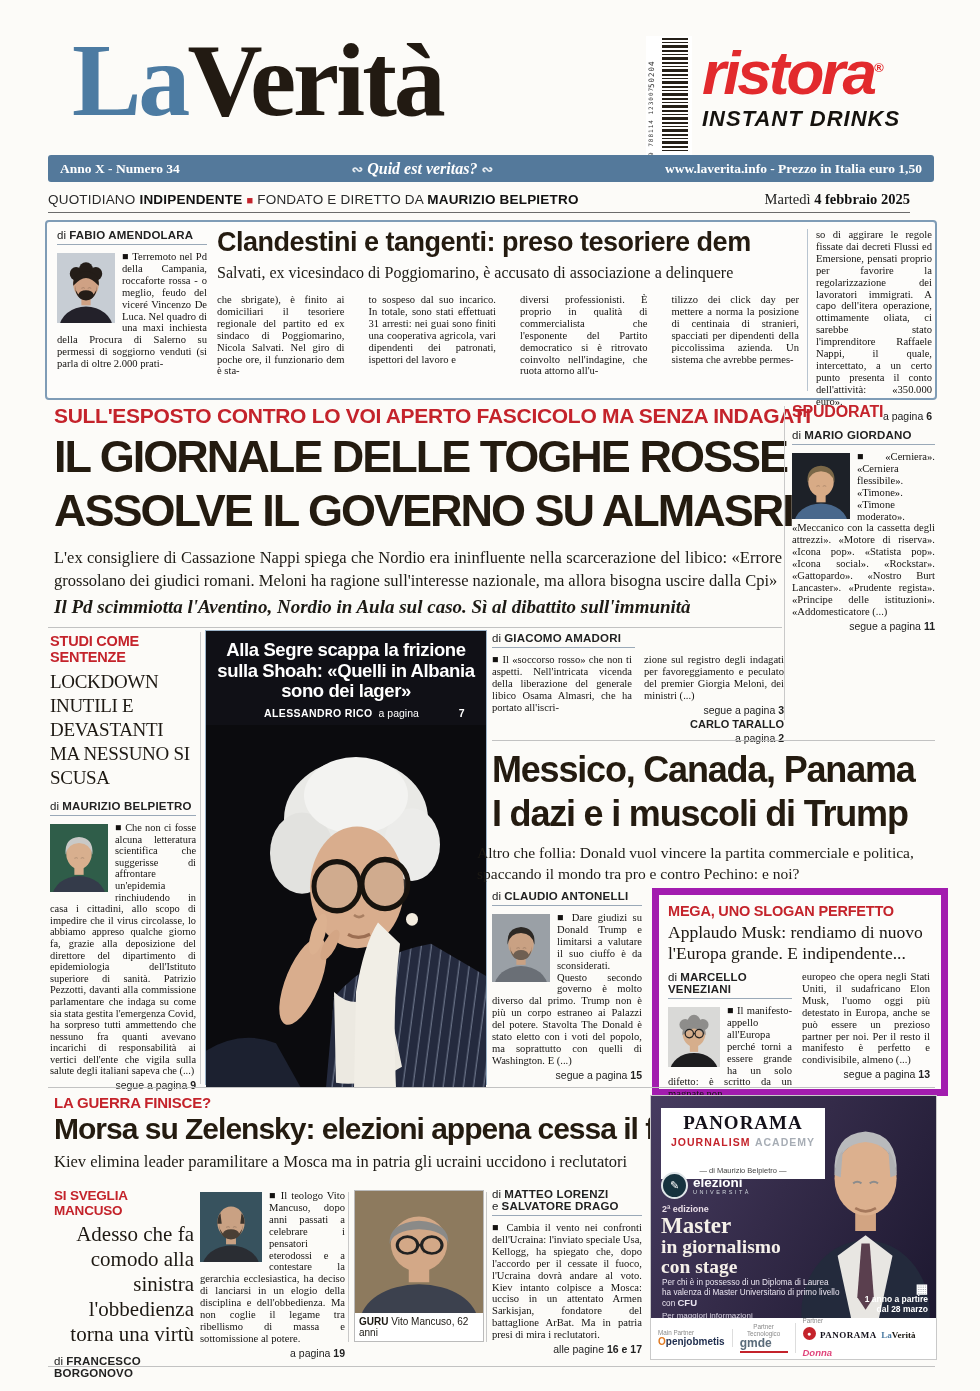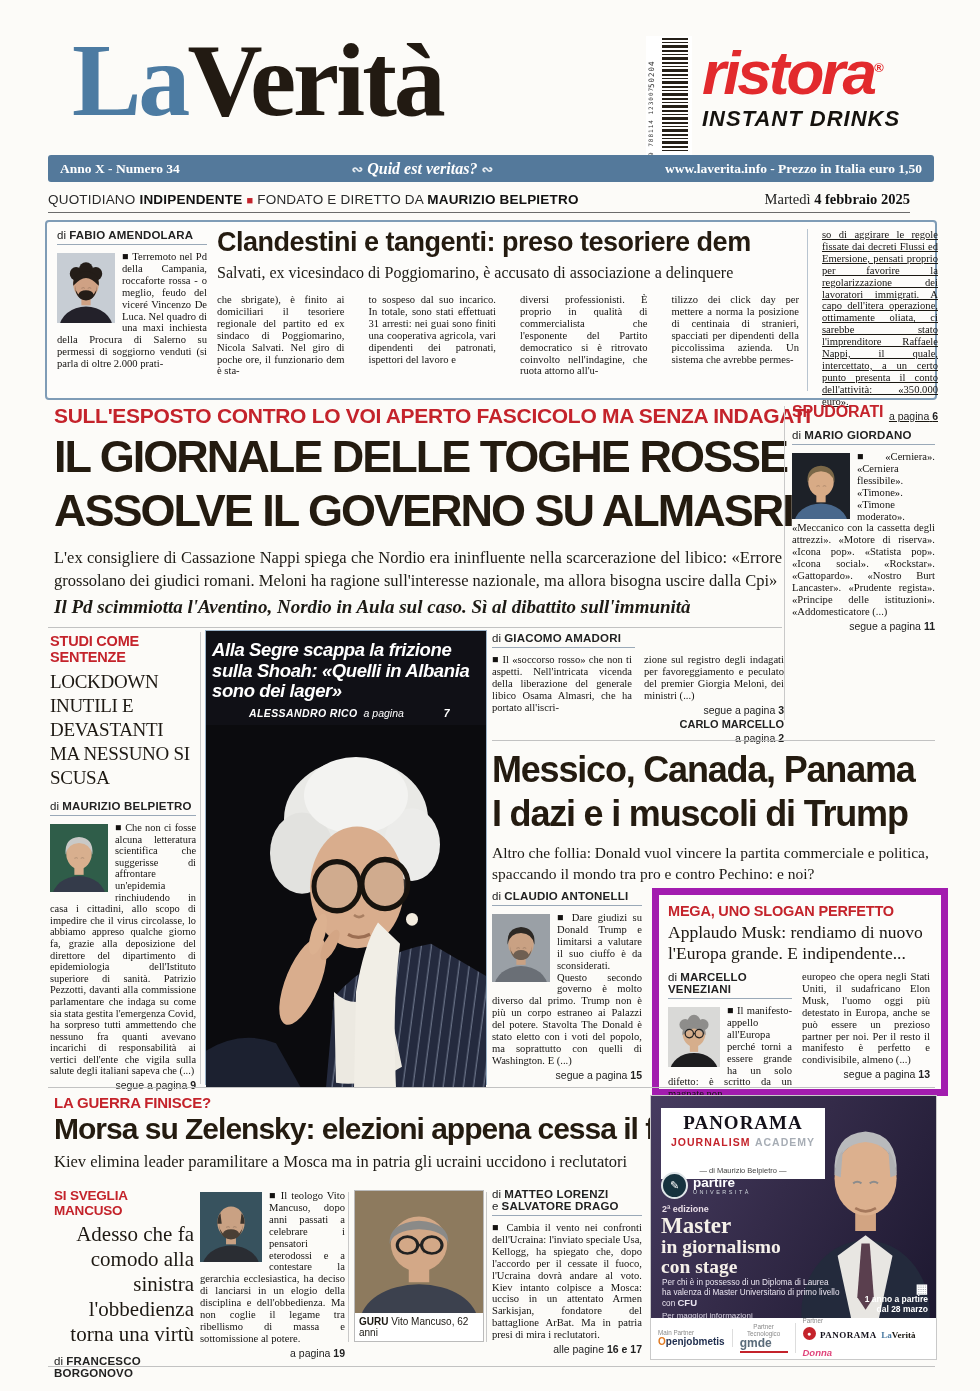--- a/index.html
+++ b/index.html
@@ -39,21 +39,21 @@
   .hl-sans{font-weight:700;color:#241b10;}
   .hl-serif{font-family:"Liberation Serif",serif;color:#1d1812;}
   .deck{font-family:"Liberation Serif",serif;color:#1d1a14;}
   .avatar{float:left;margin:2px 7px 2px 0;overflow:hidden;}
   .vr{background:#c9c9c9;width:1px;}
   .hr{background:#c2c2c2;height:1px;}
   
   .topbox{border:2px solid #7f9cb6;border-radius:4px;background:#fdfcfa;}
   
   .segre{border:1px solid #9db4c8;background:#0d0d12;}
-  .segre-head{background:#101016;color:#fff;padding:9px 6px 6px;font-style:italic;}
+  .segre-head{background:#101016;color:#fff;text-align:center;padding:9px 6px 6px;}
   .segre-hl{font-weight:700;font-size:18.5px;line-height:1.12;letter-spacing:-.4px;}
   .segre-by{font-size:10.5px;margin-top:5px;}
   .segre-by b{letter-spacing:.4px;margin-left:37px;}
   
   .megabox{border:7px solid #a21caf;background:#fdfcfa;padding:8px 9px;}
   
   .ad{border:1px solid #c9c9c9;background:#fff;}
   .ad-main{position:absolute;left:0;top:0;width:100%;height:222px;overflow:hidden;
            background:linear-gradient(120deg,#473c60 0%,#342b49 45%,#1d1830 100%);}
   .ad-logo{position:absolute;left:10px;top:12px;width:152px;background:#fff;padding:5px 6px 4px;text-align:center;}
@@ -144,21 +144,21 @@
     <div class="bt">■ Terremoto nel Pd della Campania, roccaforte rossa - o meglio, feudo del viceré Vincenzo De Luca. Nel quadro di una maxi inchiesta della Procura di Salerno su permessi di soggiorno venduti (si parla di oltre 2.000 prati-</div>
   </div>
   <div class="abs hl-sans" style="left:170px;top:5px;width:582px;font-size:27px;letter-spacing:-.5px;white-space:nowrap;">Clandestini e tangenti: preso tesoriere dem</div>
   <div class="abs deck" style="left:170px;top:42px;width:582px;font-size:16px;">Salvati, ex vicesindaco di Poggiomarino, è accusato di associazione a delinquere</div>
   <div class="abs" style="left:170px;top:72px;width:582px;display:flex;gap:24px;">
     <div class="bt" style="flex:1;">che sbrigate), è finito ai domiciliari il tesoriere regionale del partito ed ex sindaco di Poggiomarino, Nicola Salvati. Nel giro di poche ore, il funzionario dem è sta-</div>
     <div class="bt" style="flex:1;">to sospeso dal suo incarico. In totale, sono stati effettuati 31 arresti: nei guai sono finiti una cooperativa agricola, vari dipendenti dei patronati, ispettori del lavoro e</div>
     <div class="bt" style="flex:1;">diversi professionisti. È proprio in qualità di commercialista che l'esponente del Partito democratico si è ritrovato coinvolto nell'indagine, che ruota attorno all'u-</div>
     <div class="bt" style="flex:1;">tilizzo dei click day per mettere a norma la posizione di centinaia di stranieri, spacciati per dipendenti della piccolissima azienda. Un sistema che avrebbe permes-</div>
   </div>
-  <div class="abs" style="left:760px;top:7px;width:116px;height:162px;border-left:1px solid #b8c4d0;padding-left:14px;text-decoration:underline;">
+  <div class="abs" style="left:760px;top:7px;width:116px;height:162px;border-left:1px solid #b8c4d0;padding-left:8px;">
     <div class="bt">so di aggirare le regole fissate dai decreti Flussi ed Emersione, pensati proprio per favorire la regolarizzazione dei lavoratori immigrati. A capo dell'itera operazione, ottimamente oliata, ci sarebbe stato l'imprenditore Raffaele Nappi, il quale, intercettato, a un certo punto presenta il conto dell'attività: «350.000 euro».</div>
     <div class="jmp"><span>a pagina</span> <b>6</b></div>
   </div>
 </div>
 
 <div class="abs k" style="left:54px;top:404px;width:730px;font-size:21px;letter-spacing:-.3px;white-space:nowrap;">SULL'ESPOSTO CONTRO LO VOI APERTO FASCICOLO MA SENZA INDAGATI</div>
 <div class="abs hl-sans" style="left:54px;top:430px;width:732px;font-size:45px;letter-spacing:-2px;line-height:54px;white-space:nowrap;">IL GIORNALE DELLE TOGHE ROSSE</div>
 <div class="abs hl-sans" style="left:54px;top:484px;width:732px;font-size:45px;letter-spacing:-2px;line-height:54px;white-space:nowrap;">ASSOLVE IL GOVERNO SU ALMASRI</div>
 <div class="abs deck" style="left:54px;top:546px;width:728px;font-size:16.5px;line-height:23px;text-align:justify;">L'ex consigliere di Cassazione Nappi spiega che Nordio era ininfluente nella scarcerazione del libico: «Errore grossolano dei giudici romani. Meloni ha ragione sull'interesse nazionale, ma allora bisogna uscire dalla Cpi»</div>
 <div class="abs deck" style="left:54px;top:596px;width:730px;font-size:19px;font-weight:700;font-style:italic;white-space:nowrap;">Il Pd scimmiotta l'Aventino, Nordio in Aula sul caso. Sì al dibattito sull'immunità</div>
@@ -238,31 +238,31 @@
   </svg>
 </div>
 
 <div class="abs" style="left:492px;top:632px;width:292px;">
   <div class="bl" style="width:143px;"><span class="bl-pre">di</span> <span class="bl-name">GIACOMO AMADORI</span></div>
   <div style="display:flex;gap:12px;">
     <div class="bt" style="width:140px;">■ Il «soccorso rosso» che non ti aspetti. Nell'intricata vicenda della liberazione del generale libico Osama Almasri, che ha portato all'iscri-</div>
     <div style="width:140px;">
       <div class="bt">zione sul registro degli indagati per favoreggiamento e peculato del premier Giorgia Meloni, dei ministri (...)</div>
       <div class="jmp"><span>segue a pagina</span> <b>3</b></div>
-      <div class="jmp" style="font-weight:700;font-size:11px;">CARLO MARCELLO</div>
+      <div class="jmp" style="font-weight:700;font-size:11px;">CARLO TARALLO</div>
       <div class="jmp"><span>a pagina</span> <b>2</b></div>
     </div>
   </div>
 </div>
 
 <div class="abs hr" style="left:492px;top:740px;width:443px;"></div>
 
 <div class="abs hl-sans" style="left:492px;top:748px;width:445px;font-size:36px;letter-spacing:-1.2px;line-height:44px;white-space:nowrap;">Messico, Canada, Panama</div>
 <div class="abs hl-sans" style="left:492px;top:792px;width:445px;font-size:36px;letter-spacing:-1.2px;line-height:44px;white-space:nowrap;">I dazi e i muscoli di Trump</div>
-<div class="abs deck" style="left:492px;top:842px;width:440px;font-size:15.5px;line-height:21px;">Altro che follia: Donald vuol vincere la partita commerciale e politica, spaccando il mondo tra pro e contro Pechino: e noi?</div>
+<div class="abs deck" style="left:477px;top:842px;width:440px;font-size:15.5px;line-height:21px;">Altro che follia: Donald vuol vincere la partita commerciale e politica, spaccando il mondo tra pro e contro Pechino: e noi?</div>
 
 <div class="abs" style="left:492px;top:890px;width:150px;">
   <div class="bl"><span class="bl-pre">di</span> <span class="bl-name">CLAUDIO ANTONELLI</span></div>
   <div>
     <div class="avatar" style="width:58px;height:68px;"><svg viewBox="0 0 100 115" width="100%" height="100%" preserveAspectRatio="none">
     <rect width="100" height="115" fill="#9aa0a6"></rect>
     <ellipse cx="50" cy="124" rx="46" ry="36" fill="#6a6f76"></ellipse>
     <rect x="42" y="64" width="16" height="22" fill="#c9a183"></rect>
     <ellipse cx="50" cy="50" rx="22" ry="26" fill="#c9a183"></ellipse>
     <path d="M27,52 Q24,24 50,22 Q76,24 73,52 Q70,33 50,32 Q30,33 27,52 Z" fill="#2c2824"></path>
@@ -381,21 +381,21 @@
       <path d="M62,124 Q72,130 82,124" stroke="#a5785c" stroke-width="2.5" fill="none"></path>
     </svg>
     <div class="ad-logo">
       <div class="p">PANORAMA</div>
       <div><span class="j">JOURNALISM</span> <span class="a">ACADEMY</span></div>
       <div class="mb">— <span>di Maurizio Belpietro</span> —</div>
     </div>
     <div class="ad-campus">
       <span class="cir">✎</span>
       <span>
-        <div class="cn">partire</div>
+        <div class="cn">elezioni</div>
         <div class="cs">UNIVERSITÀ</div>
       </span>
     </div>
     <div class="ad-ed">2ª edizione</div>
     <div class="ad-title">
       <div class="t1">Master</div>
       <div class="t2">in giornalismo</div>
       <div class="t2">con stage</div>
     </div>
     <div class="ad-desc">

